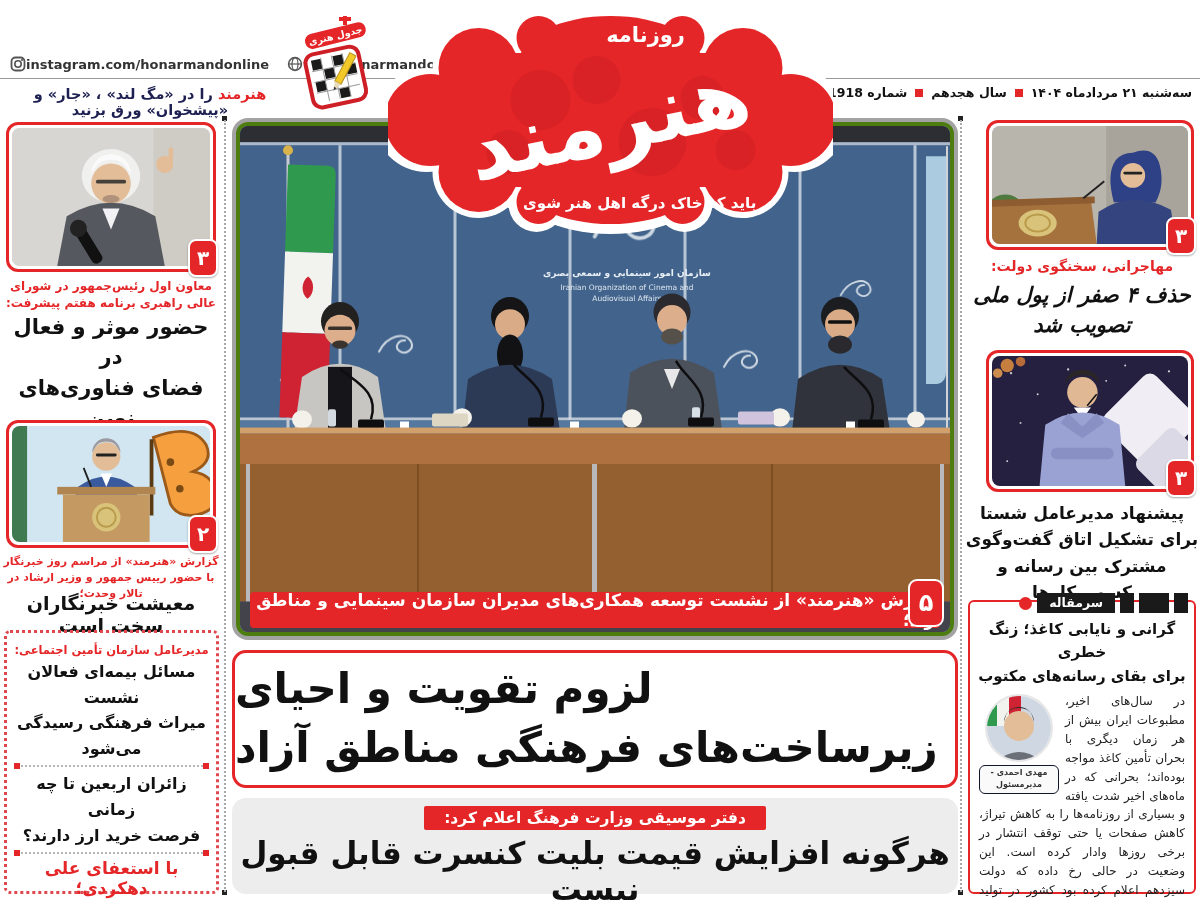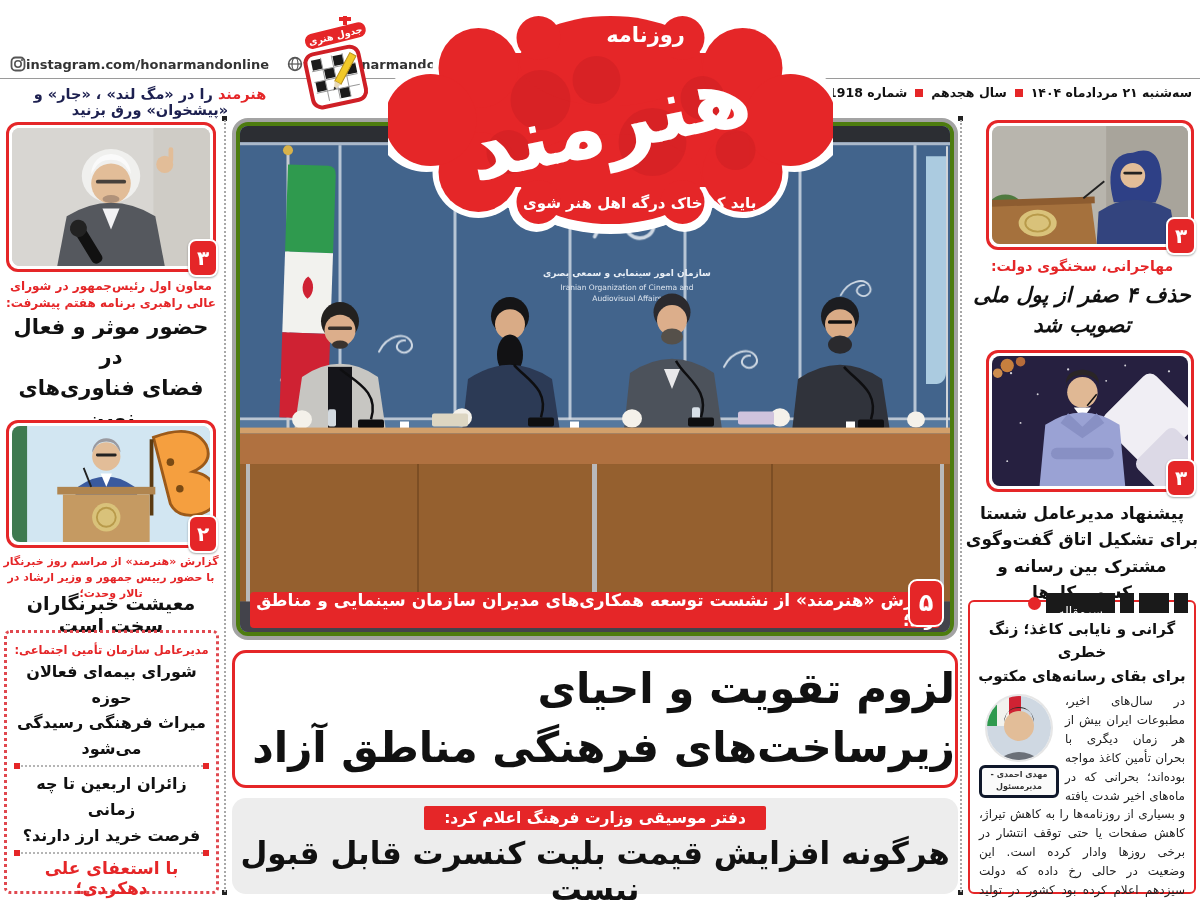--- a/index.html
+++ b/index.html
@@ -20,46 +20,46 @@
   .masthead { left:388px; top:0px; width:445px; height:240px; z-index:6; }
   
   .pframe { position:absolute; background:#fff; border:3px solid #e52628; border-radius:12px; padding:3px; z-index:2; }
   .pin { width:100%; height:100%; border-radius:8px; overflow:hidden; position:relative; background:#ccc; }
   .pin svg { display:block; width:100%; height:100%; }
   .pnum { position:absolute; right:-5px; bottom:-8px; width:30px; height:38px; background:#e52628; border:2.5px solid #fff; border-radius:8px; color:#fff; font-weight:bold; font-size:20px; display:flex; align-items:center; justify-content:center; z-index:5; box-shadow:0 1px 2px rgba(0,0,0,.35); }
   
   .mainframe { left:232px; top:118px; width:726px; height:522px; border:4px solid #a3a3a3; border-radius:16px; background:#4d7c0f; padding:4px; z-index:2; }
   .capbar { position:absolute; left:10px; right:10px; bottom:4px; height:36px; background:#e52628; border-radius:4px; color:#fff; font-weight:bold; font-size:17px; display:flex; align-items:center; justify-content:center; z-index:4; direction:rtl; }
   .capnum { position:absolute; right:-4px; top:-13px; width:36px; height:48px; background:#e52628; border:2.5px solid #fff; border-radius:9px; color:#fff; font-size:24px; font-weight:bold; display:flex; align-items:center; justify-content:center; }
-  .mainhead { left:232px; top:650px; width:726px; height:138px; background:#fff; border:3px solid #e52628; border-radius:14px; display:flex; flex-direction:column; align-items:flex-start; justify-content:center; direction:rtl; z-index:2; }
+  .mainhead { left:232px; top:650px; width:726px; height:138px; background:#fff; border:3px solid #e52628; border-radius:14px; display:flex; flex-direction:column; align-items:flex-end; justify-content:center; direction:rtl; z-index:2; }
   .mainhead span { display:block; font-size:42px; font-weight:bold; color:#111; line-height:1.4; letter-spacing:-1px; }
   .musicbox { left:232px; top:798px; width:726px; height:96px; background:#ededed; border-radius:14px; text-align:center; direction:rtl; z-index:2; padding-top:8px; }
   .musicbox .kbadge { display:inline-block; background:#e52628; color:#fff; font-size:15.5px; font-weight:bold; padding:3px 20px; border-radius:2px; }
   .musicbox .mh { font-size:31px; font-weight:bold; color:#111; margin-top:5px; letter-spacing:-0.5px; }
   
   .vsep { position:absolute; top:120px; height:772px; width:0; border-left:2px dotted #a8a8a8; z-index:1; }
   .endsq { position:absolute; width:5px; height:5px; background:#222; }
   .kicker { color:#e52628; font-weight:bold; direction:rtl; text-align:center; }
   .hl { color:#111; font-weight:bold; direction:rtl; text-align:center; letter-spacing:-0.4px; }
   .hl span { display:block; }
   
   .briefs { left:4px; top:630px; width:215px; height:264px; border:3px dotted #e0484f; border-radius:6px; padding:10px 7px; display:flex; flex-direction:column; justify-content:space-between; z-index:2; }
   .bdiv { position:relative; border-top:2px dotted #b5b5b5; margin:4px 2px; }
   .bdiv:before,.bdiv:after { content:""; position:absolute; top:-4px; width:6px; height:6px; background:#e52628; }
   .bdiv:before{ left:-2px; } .bdiv:after{ right:-2px; }
   
   .edbox { left:968px; top:600px; width:228px; height:294px; border:2px solid #e52628; border-radius:6px; background:#fff; z-index:2; }
   .tagbar { position:absolute; top:-9px; right:6px; height:20px; display:flex; direction:rtl; align-items:center; gap:5px; }
   .tseg { background:#1a1a1a; height:20px; }
-  .ttxt { background:#1a1a1a; color:#fff; font-size:12.5px; font-weight:normal; padding:11px 12px 3px; height:20px; }
+  .ttxt { background:#1a1a1a; color:#fff; font-size:12.5px; font-weight:bold; padding:2px 12px 3px; height:20px; }
   .tdot { width:13px; height:13px; border-radius:50%; background:#e52628; }
   .edbody { font-size:12px; line-height:1.58; color:#222; text-align:justify; direction:rtl; padding:4px 9px 0; }
   .authwrap { float:left; width:80px; text-align:center; margin:2px 6px 2px 0; }
   .authpic { width:68px; height:68px; border-radius:50%; overflow:hidden; margin:0 auto; border:2px solid #e6e6e6; }
-  .authlbl { font-size:8px; font-weight:bold; color:#333; border:3px solid #0f172a; border-radius:6px; padding:1px 2px; margin-top:3px; direction:rtl; background:#fafafa; }
+  .authlbl { font-size:8px; font-weight:bold; color:#333; border:1px solid #0f172a; border-radius:6px; padding:1px 2px; margin-top:3px; direction:rtl; background:#fafafa; }
 </style>
 </head>
 <body>
 
 <div class="abs hrule"></div>
 
 <div class="abs urlrow">
   <div class="urlitem">
     <svg width="16" height="16" viewBox="0 0 16 16">
         <rect x="1.5" y="1.5" width="13" height="13" rx="4" fill="none" stroke="#555" stroke-width="1.8"></rect>
@@ -376,21 +376,21 @@
 </div>
 <div class="abs kicker" style="left:2px; top:554px; width:218px; font-size:11px; line-height:1.45;">گزارش «هنرمند» از مراسم روز خبرنگار با حضور رییس جمهور و وزیر ارشاد در تالار وحدت؛</div>
 <div class="abs hl" style="left:0px; top:592px; width:222px; font-size:19px;">
     <span>معیشت خبرنگاران سخت است</span>
   </div>
 
 <div class="abs briefs">
   <div>
     <div class="kicker" style="font-size:11.5px;">مدیرعامل سازمان تأمین اجتماعی:</div>
     <div class="hl" style="font-size:16px; line-height:1.6; margin-top:2px;">
-      <span>شورای بیمه‌ای فعالان حوزه</span>
+      <span>مسائل بیمه‌ای فعالان نشست</span>
         <span>میراث فرهنگی رسیدگی می‌شود</span>
     </div>
   </div>
   <div class="bdiv"></div>
   <div>
     <div class="hl" style="font-size:16px; line-height:1.6;">
       <span>زائران اربعین تا چه زمانی</span>
         <span>فرصت خرید ارز دارند؟</span>
     </div>
   </div>

